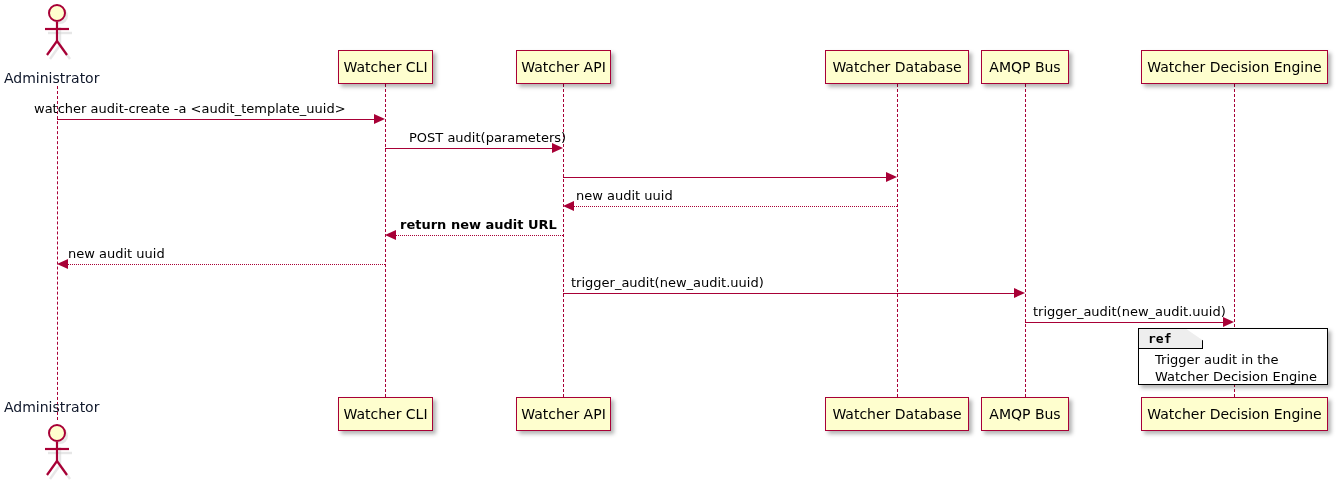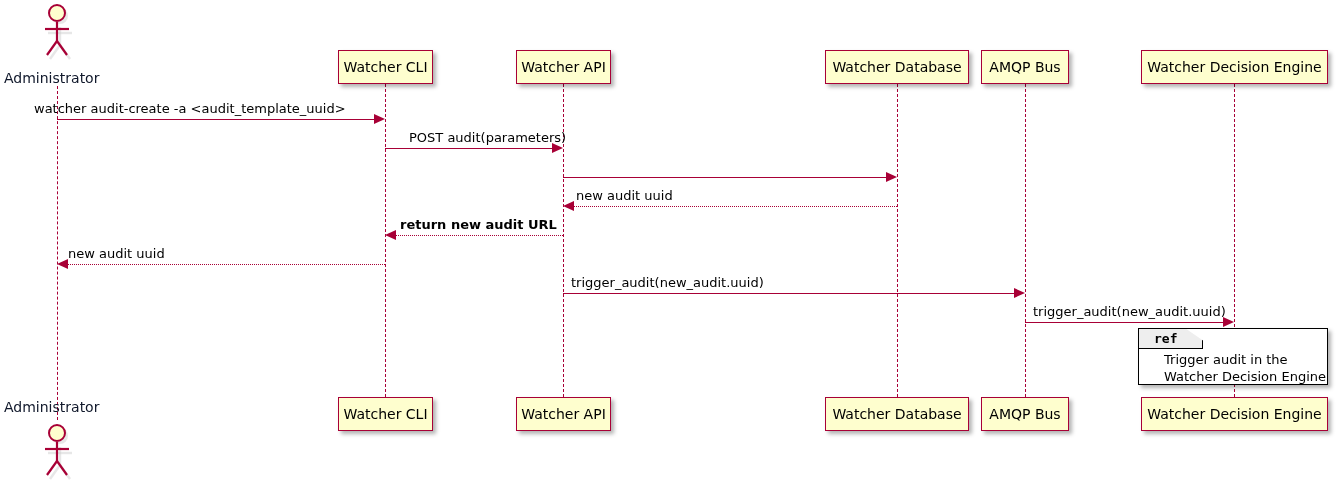--- a/index.html
+++ b/index.html
@@ -104,21 +104,21 @@
     border-right: 1.5px solid #000000;
     border-bottom: 1.5px solid #000000;
     -webkit-clip-path: polygon(0 0, 74% 0, 100% 58%, 100% 100%, 0 100%);
     clip-path: polygon(0 0, 74% 0, 100% 58%, 100% 100%, 0 100%);
     font-family: "DejaVu Sans Mono", monospace;
     font-weight: bold;
     font-size: 13px;
     color: #000000;
     display: flex;
     align-items: center;
-    padding-left: 15px;
+    padding-left: 9px;
   }
   .ref-text {
     position: absolute;
     font-size: 13px;
     color: #000000;
     line-height: 17px;
     white-space: pre-line;
   }
 </style>
 </head>
@@ -207,17 +207,17 @@
   <div class="msg-label" style="left:571px; top:275px;">trigger_audit(new_audit.uuid)</div>
   <div class="msg-line" style="left:563px; top:293px; width:451px;"></div>
   <div class="arrowhead right" style="left:1014px; top:288px;"></div>
 
   <div class="msg-label" style="left:1033px; top:304px;">trigger_audit(new_audit.uuid)</div>
   <div class="msg-line" style="left:1025px; top:322px; width:198px;"></div>
   <div class="arrowhead right" style="left:1223px; top:317px;"></div>
 
   <div class="ref-box" style="left:1138px; top:328px; width:190px; height:57px;">
     <div class="ref-tab" style="width:64px; height:20px;">ref</div>
-    <div class="ref-text" style="left:16px; top:22px;margin-left:9px;">Trigger audit in the
+    <div class="ref-text" style="left:16px; top:22px;">Trigger audit in the
 Watcher Decision Engine</div>
   </div>
 
 </div>
 
 </body></html>

